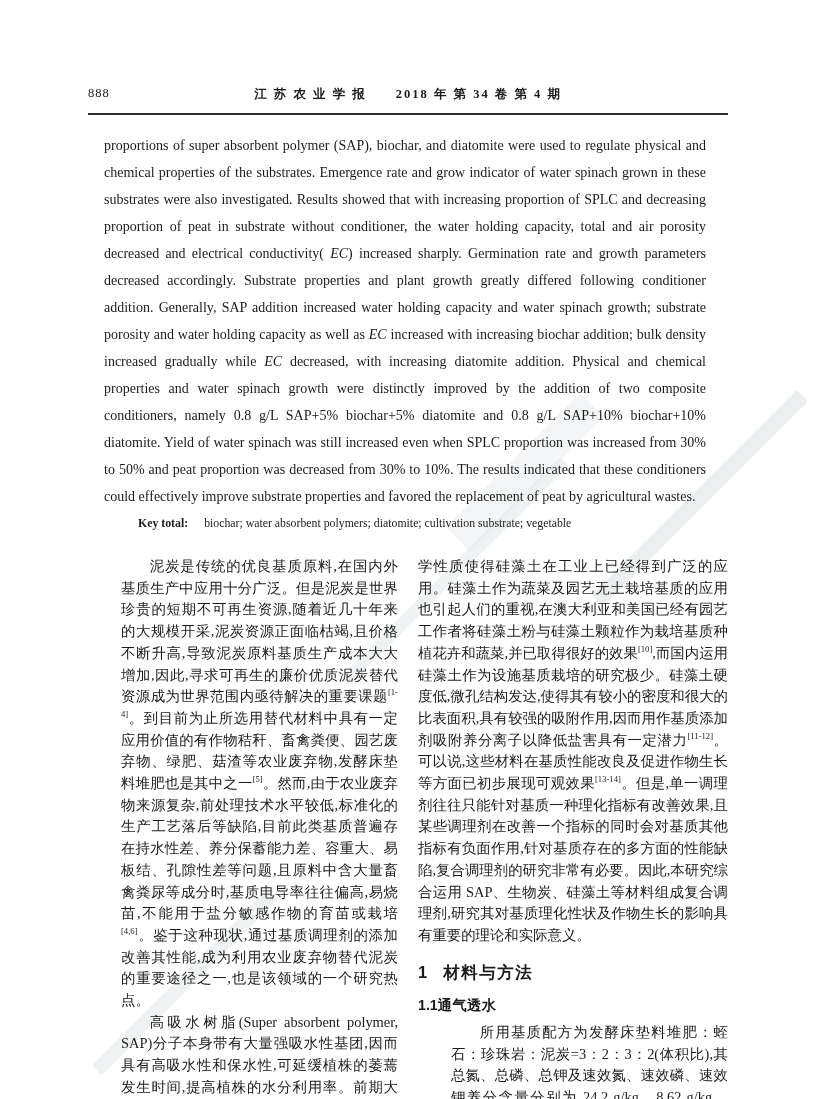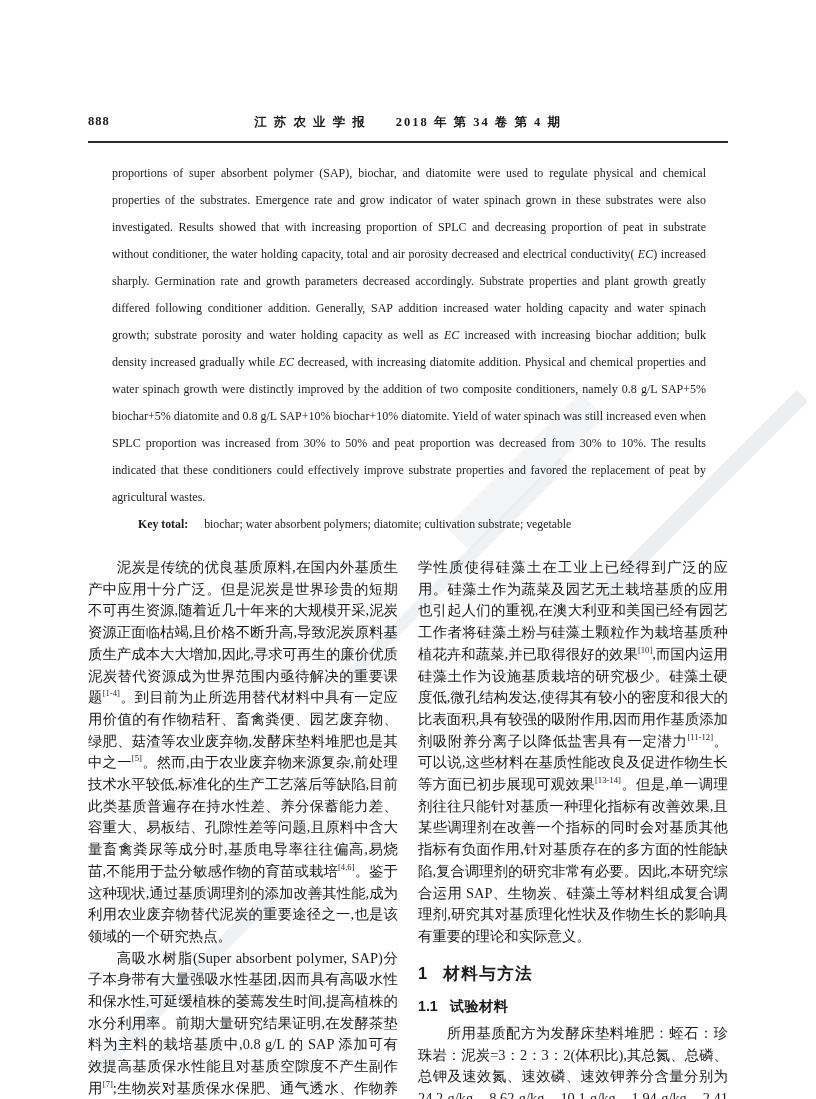--- a/index.html
+++ b/index.html
@@ -4,44 +4,44 @@
 <style>
   html,body{margin:0;padding:0;}
   body{
     width:816px;height:1099px;background:#ffffff;
     font-family:"Liberation Serif","DejaVu Serif",serif;
     color:#1b1b1b;position:relative;overflow:hidden;
   }
   .page{position:relative;padding:86px 88px 0 88px;z-index:1;}
   
   .hdr{position:relative;height:18px;}
-  .pageno{position:absolute;left:0;top:0;font-size:12.5px;font-weight:bold;letter-spacing:1px;}
-  .jtitle{display:block;text-align:center;font-size:12.5px;font-weight:bold;letter-spacing:2px;margin-top:28px;}
+  .pageno{position:absolute;left:0;top:0;font-size:12.5px;font-weight:normal;letter-spacing:1px;}
+  .jtitle{display:block;text-align:center;font-size:12.5px;font-weight:bold;letter-spacing:2px;}
   .rule{height:2px;background:#2b2b2b;margin-top:9px;}
   
-  .abstract{margin:17px 22px 0 24px;font-size:12px;line-height:27px;text-align:justify;}
+  .abstract{margin:17px 22px 0 16px;font-size:14px;line-height:27px;text-align:justify;}
   .abstract i{font-style:italic;}
   .keywords{margin:0 22px;font-size:11.8px;line-height:27px;text-indent:28px;text-align:justify;}
   .kw-label{font-weight:bold;margin-right:16px;}
   
   .columns{display:flex;gap:20px;margin-top:19px;}
   .col{width:310px;font-size:14.4px;line-height:21.7px;text-align:justify;text-justify:inter-ideograph;}
   .col p{margin:0;}
-  .col p.indent{text-indent:2em;}
+  .col p.indent{text-indent:2em;margin-left:33px;}
   sup{font-size:0.6em;line-height:0;vertical-align:super;letter-spacing:0;}
   h2.sec{
     font-family:"Liberation Sans","DejaVu Sans",sans-serif;
     font-size:16.5px;font-weight:600;margin:15px 0 12px 0;letter-spacing:1.5px;
   }
   h2.sec .num{margin-right:16px;letter-spacing:0;}
   h3.subsec{
     font-family:"Liberation Sans","DejaVu Sans",sans-serif;
     font-size:14.2px;font-weight:bold;margin:0 0 5px 0;letter-spacing:0.5px;
   }
-  h3.subsec .num{margin-right:12px;letter-spacing:0;}
+  h3.subsec .num{letter-spacing:0;}
   
   .wm{position:absolute;background:#e5e9eb;transform:rotate(-45deg);z-index:0;border-radius:3px;opacity:0.75;}
   .wm1{left:555px;top:490px;width:290px;height:16px;}
   .wm2{left:300px;top:565px;width:310px;height:12px;opacity:0.6;}
   .wm3{left:60px;top:975px;width:250px;height:14px;opacity:0.6;}
   .wm4{left:430px;top:455px;width:190px;height:34px;opacity:0.45;}
 </style>
 </head>
 <body>
 
@@ -66,18 +66,18 @@
   <div class="columns">
 
     <div class="col">
       <p class="indent"><span>泥炭是传统的优良基质原料,在国内外基质生产中应用十分广泛。但是泥炭是世界珍贵的短期不可再生资源,随着近几十年来的大规模开采,泥炭资源正面临枯竭,且价格不断升高,导致泥炭原料基质生产成本大大增加,因此,寻求可再生的廉价优质泥炭替代资源成为世界范围内亟待解决的重要课题</span><sup>[1-4]</sup><span>。到目前为止所选用替代材料中具有一定应用价值的有作物秸秆、畜禽粪便、园艺废弃物、绿肥、菇渣等农业废弃物,发酵床垫料堆肥也是其中之一</span><sup>[5]</sup><span>。然而,由于农业废弃物来源复杂,前处理技术水平较低,标准化的生产工艺落后等缺陷,目前此类基质普遍存在持水性差、养分保蓄能力差、容重大、易板结、孔隙性差等问题,且原料中含大量畜禽粪尿等成分时,基质电导率往往偏高,易烧苗,不能用于盐分敏感作物的育苗或栽培</span><sup>[4,6]</sup><span>。鉴于这种现状,通过基质调理剂的添加改善其性能,成为利用农业废弃物替代泥炭的重要途径之一,也是该领域的一个研究热点。</span></p>
       <p class="indent"><span>高吸水树脂(Super absorbent polymer, SAP)分子本身带有大量强吸水性基团,因而具有高吸水性和保水性,可延缓植株的萎蔫发生时间,提高植株的水分利用率。前期大量研究结果证明,在发酵茶垫料为主料的栽培基质中,0.8 g/L 的 SAP 添加可有效提高基质保水性能且对基质空隙度不产生副作用</span><sup>[7]</sup><span>;生物炭对基质保水保肥、通气透水、作物养分吸收等均具有明显的促进作用,但添加后电导率有上升趋势,因此对盐分敏感的作物易产生盐害</span><sup>[4,8-9]</sup><span>;硅藻土是一种重要的非金属矿物,主要由地质演化形成的硅藻遗体组成,其独特的物理和化</span></p>
     </div>
 
     <div class="col">
       <p><span>学性质使得硅藻土在工业上已经得到广泛的应用。硅藻土作为蔬菜及园艺无土栽培基质的应用也引起人们的重视,在澳大利亚和美国已经有园艺工作者将硅藻土粉与硅藻土颗粒作为栽培基质种植花卉和蔬菜,并已取得很好的效果</span><sup>[10]</sup><span>,而国内运用硅藻土作为设施基质栽培的研究极少。硅藻土硬度低,微孔结构发达,使得其有较小的密度和很大的比表面积,具有较强的吸附作用,因而用作基质添加剂吸附养分离子以降低盐害具有一定潜力</span><sup>[11-12]</sup><span>。可以说,这些材料在基质性能改良及促进作物生长等方面已初步展现可观效果</span><sup>[13-14]</sup><span>。但是,单一调理剂往往只能针对基质一种理化指标有改善效果,且某些调理剂在改善一个指标的同时会对基质其他指标有负面作用,针对基质存在的多方面的性能缺陷,复合调理剂的研究非常有必要。因此,本研究综合运用 SAP、生物炭、硅藻土等材料组成复合调理剂,研究其对基质理化性状及作物生长的影响具有重要的理论和实际意义。</span></p>
       <h2 class="sec"><span class="num">1</span><span>材料与方法</span></h2>
-      <h3 class="subsec"><span class="num">1.1</span><span>试验材料</span></h3>
+      <h3 class="subsec"><span class="num">1.1</span><span>通气透水</span></h3>
       <p class="indent"><span>所用基质配方为发酵床垫料堆肥：蛭石：珍珠岩：泥炭=3：2：3：2(体积比),其总氮、总磷、总钾及速效氮、速效磷、速效钾养分含量分别为 24.2 g/kg、8.62 g/kg、10.1 g/kg、1.94 g/kg、2.41 g/kg和 5.99 g/kg。蛭石、珍珠岩和泥炭的最大持水量分别为:53.9%、31.4%和 31.7%。调理剂包括 SAP、生物炭和硅藻土,SAP 来自江苏省农业科学院农业设施与装备研究所,是以改性后的</span></p>
     </div>
 
   </div>
 </div>
 
 </body></html>

